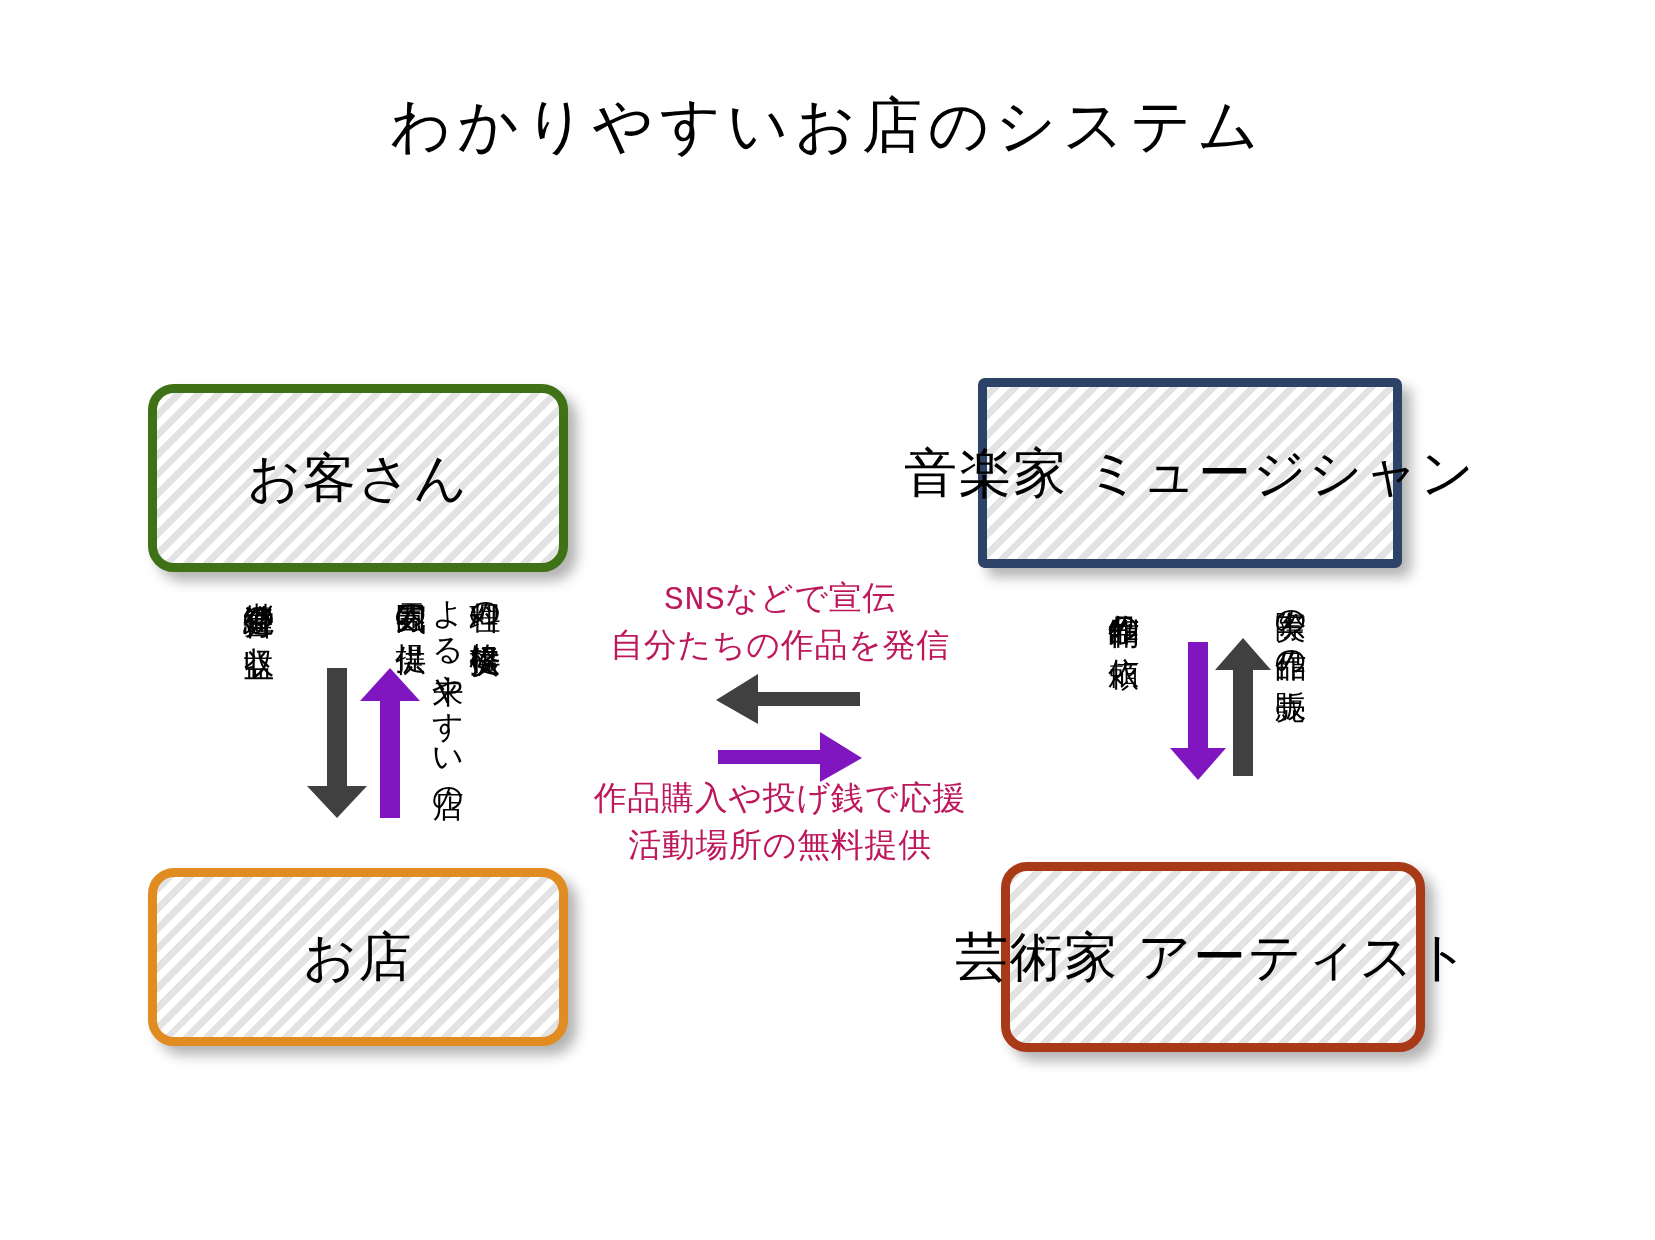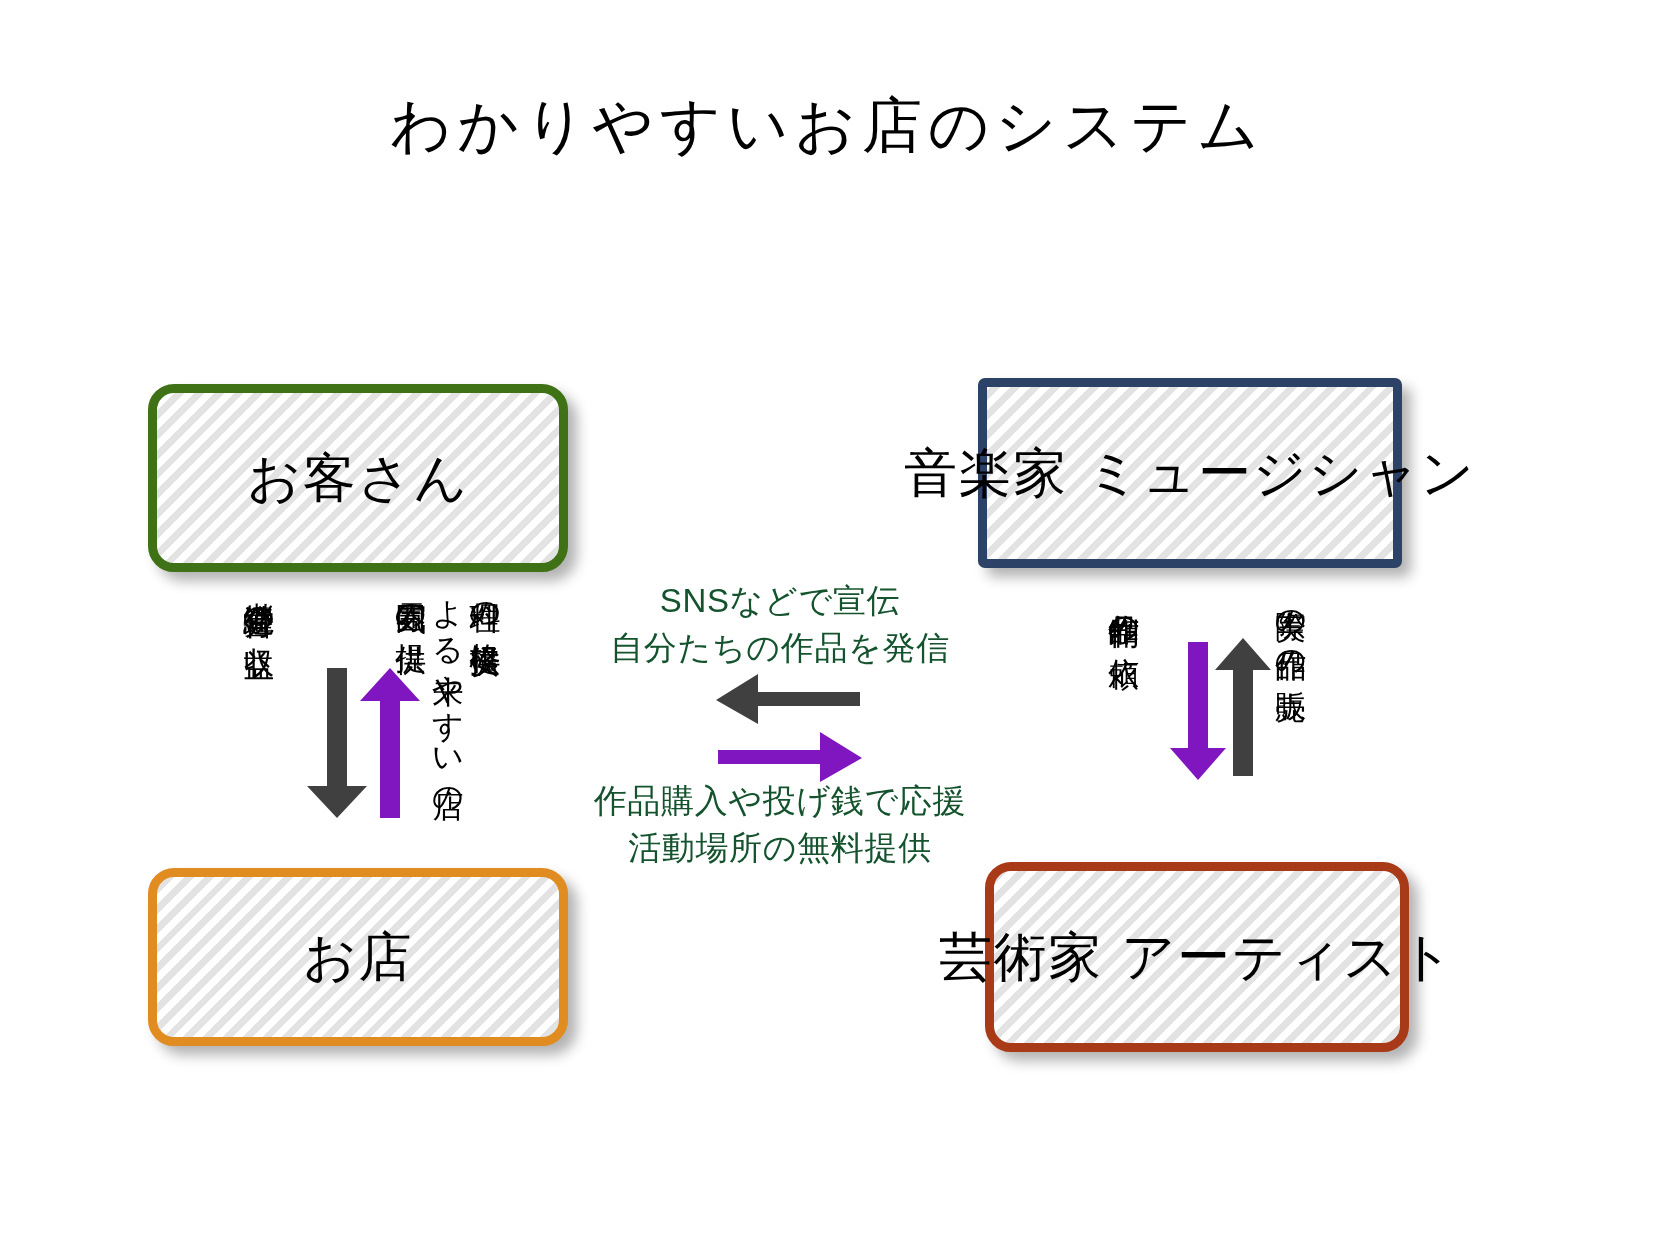--- a/index.html
+++ b/index.html
@@ -68,24 +68,24 @@
   #v-commission{left:1105px;top:590px;height:260px;}
   #v-sales    {left:1272px;top:586px;height:260px;}
 
   
   .htext{
     position:absolute;
     text-align:center;
     font-size:33px;
     line-height:1.42;
     letter-spacing:.02em;
-    color:#14532d;
+    color:#be185d;
     white-space:pre-line;
     width:420px;
-    font-family:Liberation Sans, sans-serif;
+    font-family:Liberation Mono, monospace;
   }
   #h-promote{left:570px;top:578px;}
   #h-support{left:570px;top:778px;}
 
   
   .arrow{position:absolute;}
 </style>
 </head>
 <body style="background: rgb(255, 255, 255);">
 
@@ -99,21 +99,21 @@
 
   <div id="node-shop" class="node" style="border-color: rgb(224, 140, 32);">
     <span class="lbl">お店</span>
   </div>
 
   <div id="node-musician" class="node" style="border-color: rgb(44, 66, 102); border-radius: 7px;">
     <span class="lbl">音楽家
 ミュージシャン</span>
   </div>
 
-  <div id="node-artist" class="node" style="border-color: rgb(168, 58, 24);">
+  <div id="node-artist" class="node" style="border-color: rgb(168, 58, 24); margin-left: 16px;">
     <span class="lbl">芸術家
 アーティスト</span>
   </div>
 
   <div id="v-revenue" class="vtext">継続運営分の収益</div>
   <div id="v-provide" class="vtext">料理の格安提供に
 よる来やすい店の
 雰囲気の提供</div>
 
   <svg class="arrow" style="left:305px;top:668px;" width="66" height="150" viewBox="0 0 66 150">

